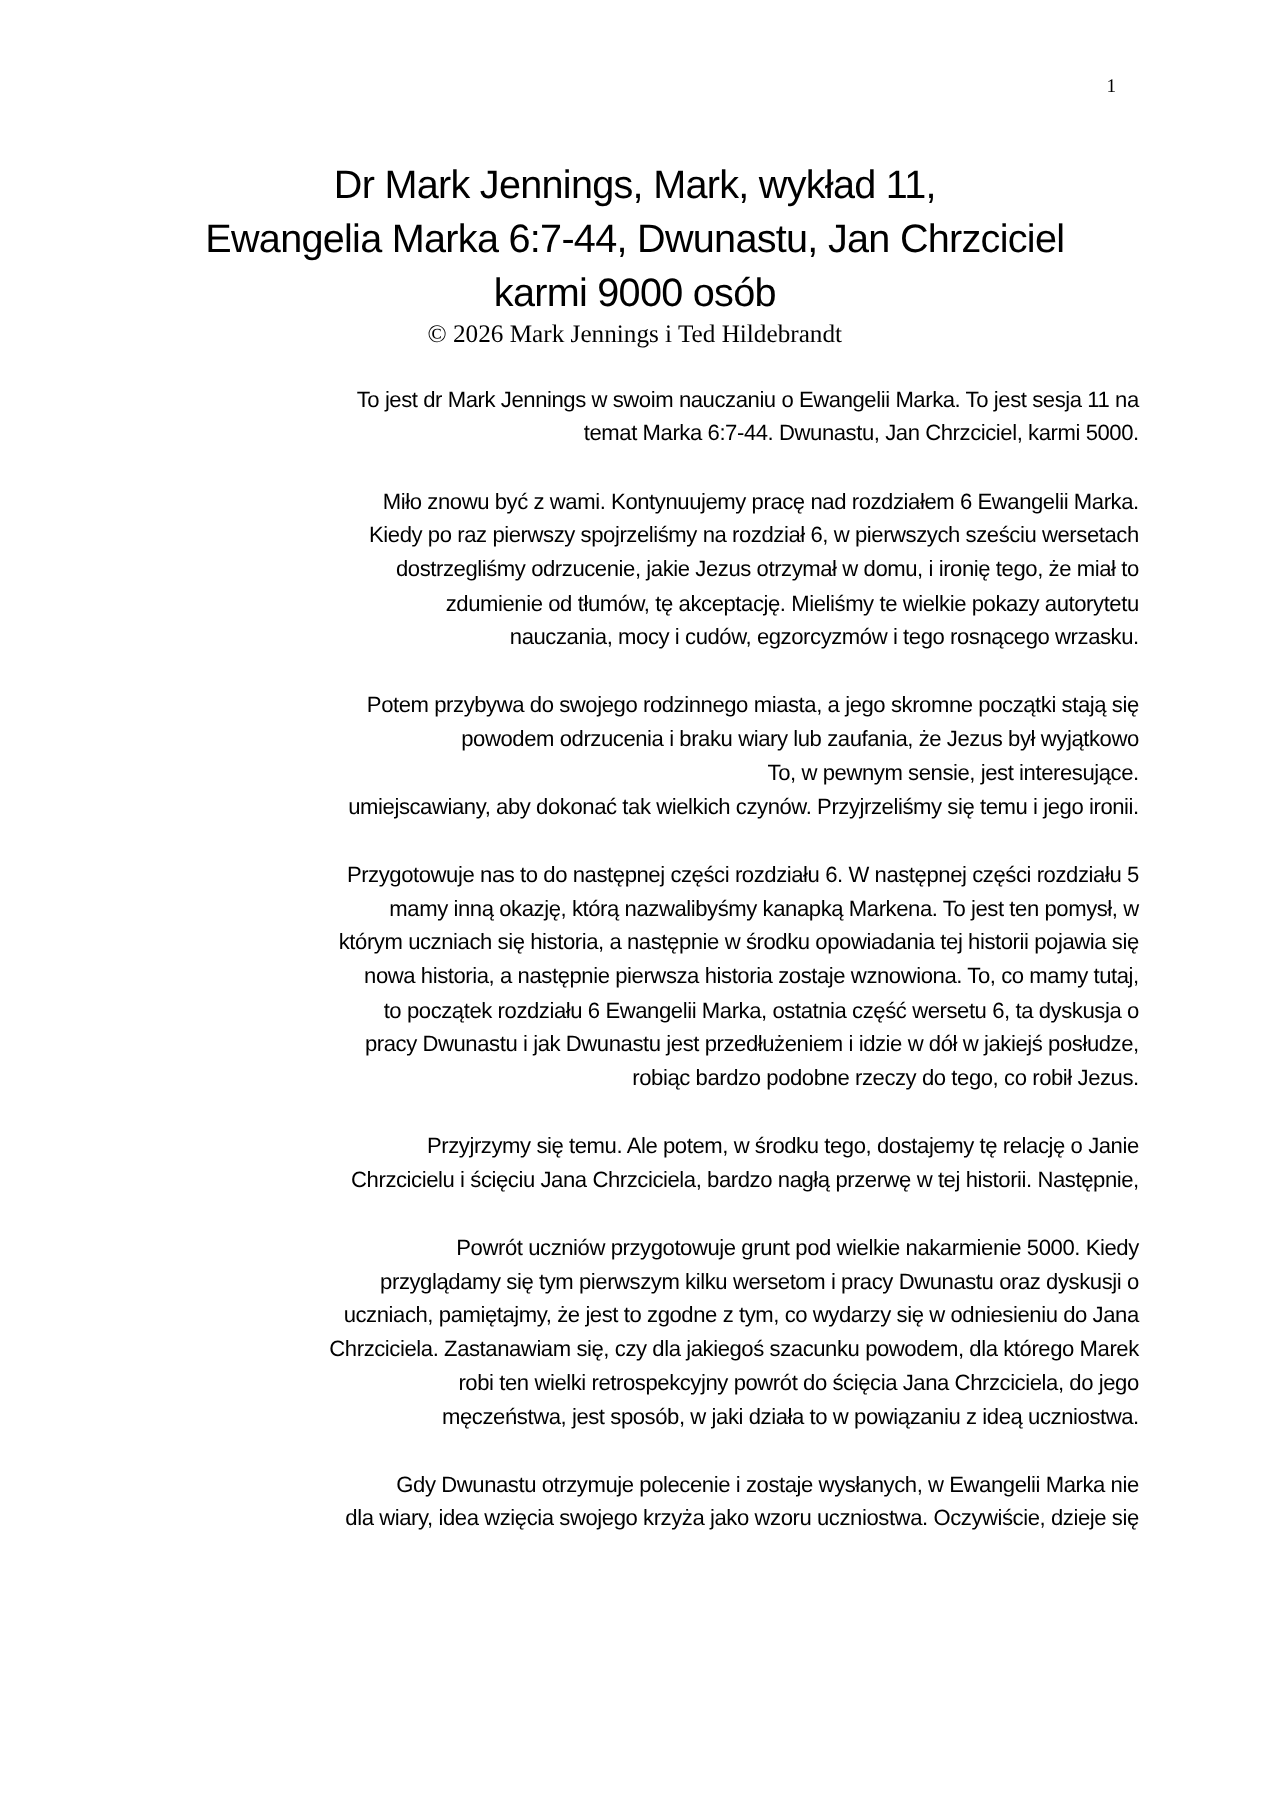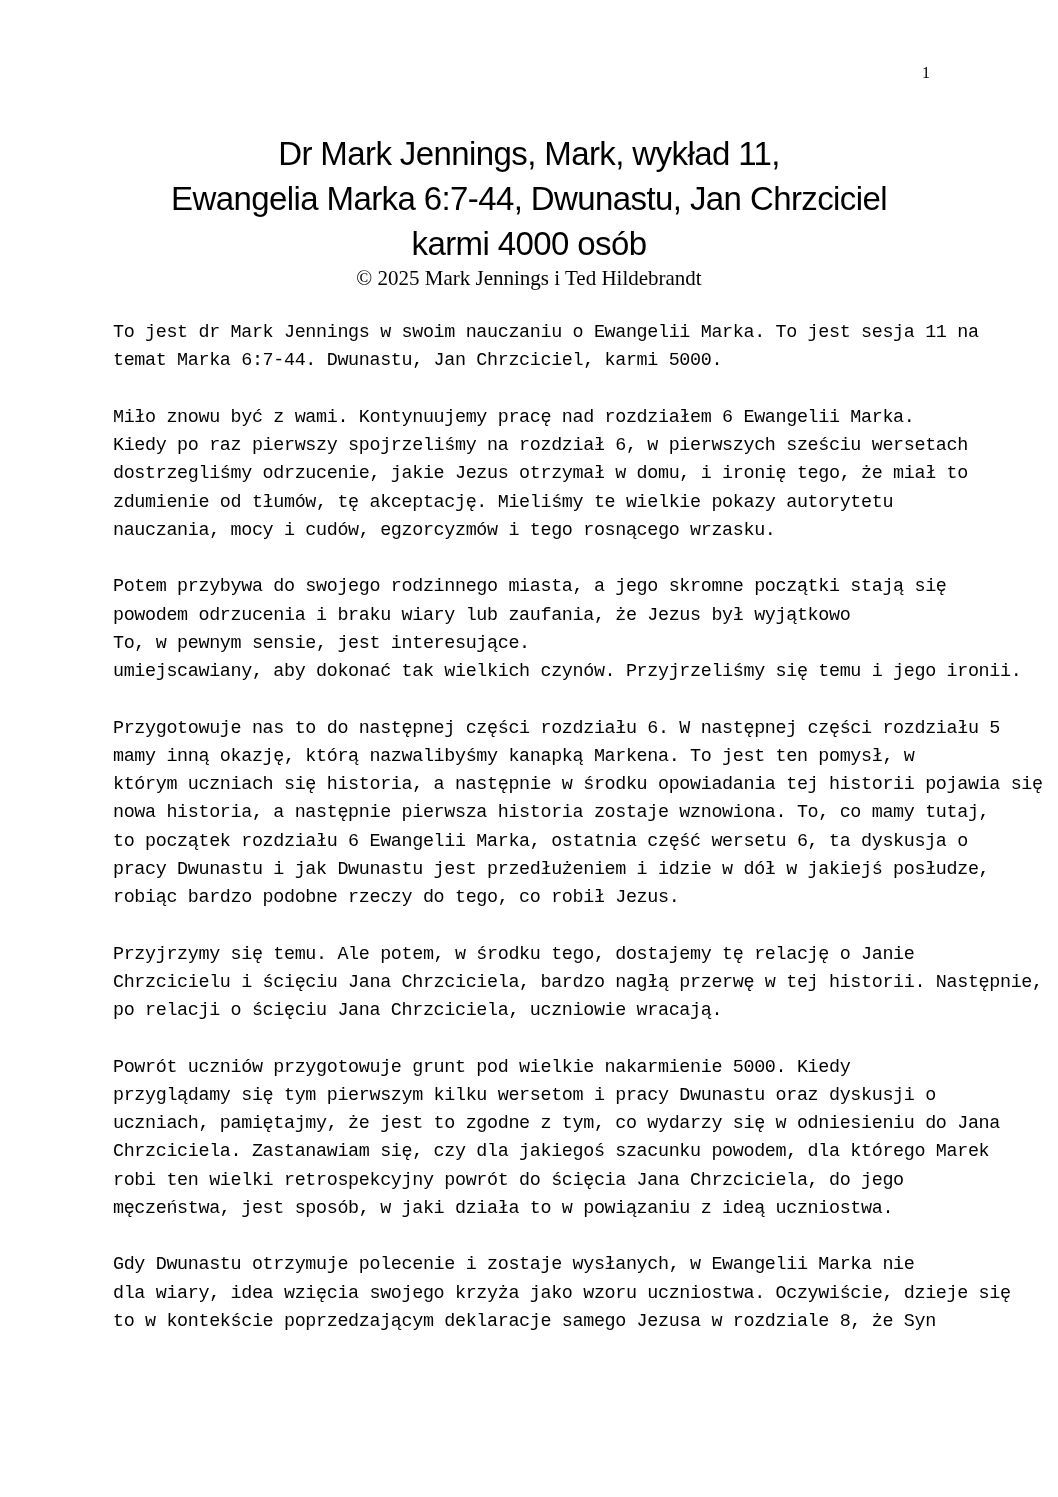--- a/index.html
+++ b/index.html
@@ -13,39 +13,40 @@
     text-align: center;
     font-family: "Liberation Sans", sans-serif; font-weight: normal;
     font-size: 33px; line-height: 45px; letter-spacing: -0.6px;
   }
   .title div { white-space: nowrap; }
   .copyright {
     position: absolute; top: 266px; left: 0; width: 1058px; text-align: center;
     font-family: "Liberation Serif", serif; font-size: 21px;
   }
   .body-text {
-    position: absolute; top: 319px; left: 113px; width: 820px;
-    font-family: Liberation Mono, monospace; font-size: 18.4px; line-height: 28.2px;
+    position: absolute; top: 319px; left: 129px; width: 820px;
+    font-family: Liberation Sans, sans-serif; font-size: 18.4px; line-height: 28.2px;
     letter-spacing: -0.35px;
+    text-align: right;
   }
   .body-text p { margin: 0 0 28.5px 0; }
   .line { display: block; white-space: nowrap; }
 </style>
 </head>
 <body>
 
 <div class="page-number">1</div>
 
 <div class="title">
   <div>Dr Mark Jennings, Mark, wykład 11,</div>
   <div>Ewangelia Marka 6:7-44, Dwunastu, Jan Chrzciciel</div>
-  <div>karmi 4000 osób</div>
+  <div>karmi 9000 osób</div>
 </div>
 
-<div class="copyright">© 2025 Mark Jennings i Ted Hildebrandt</div>
+<div class="copyright">© 2026 Mark Jennings i Ted Hildebrandt</div>
 
 <div class="body-text">
   <p>
     <span class="line">To jest dr Mark Jennings w swoim nauczaniu o Ewangelii Marka. To jest sesja 11 na</span>
     <span class="line">temat Marka 6:7-44. Dwunastu, Jan Chrzciciel, karmi 5000.</span>
   </p>
   <p>
     <span class="line">Miło znowu być z wami. Kontynuujemy pracę nad rozdziałem 6 Ewangelii Marka.</span>
     <span class="line">Kiedy po raz pierwszy spojrzeliśmy na rozdział 6, w pierwszych sześciu wersetach</span>
     <span class="line">dostrzegliśmy odrzucenie, jakie Jezus otrzymał w domu, i ironię tego, że miał to</span>
@@ -63,28 +64,26 @@
     <span class="line">mamy inną okazję, którą nazwalibyśmy kanapką Markena. To jest ten pomysł, w</span>
     <span class="line">którym uczniach się historia, a następnie w środku opowiadania tej historii pojawia się</span>
     <span class="line">nowa historia, a następnie pierwsza historia zostaje wznowiona. To, co mamy tutaj,</span>
     <span class="line">to początek rozdziału 6 Ewangelii Marka, ostatnia część wersetu 6, ta dyskusja o</span>
     <span class="line">pracy Dwunastu i jak Dwunastu jest przedłużeniem i idzie w dół w jakiejś posłudze,</span>
     <span class="line">robiąc bardzo podobne rzeczy do tego, co robił Jezus.</span>
   </p>
   <p>
     <span class="line">Przyjrzymy się temu. Ale potem, w środku tego, dostajemy tę relację o Janie</span>
     <span class="line">Chrzcicielu i ścięciu Jana Chrzciciela, bardzo nagłą przerwę w tej historii. Następnie,</span>
-    <span class="line">po relacji o ścięciu Jana Chrzciciela, uczniowie wracają.</span>
   </p>
   <p>
     <span class="line">Powrót uczniów przygotowuje grunt pod wielkie nakarmienie 5000. Kiedy</span>
     <span class="line">przyglądamy się tym pierwszym kilku wersetom i pracy Dwunastu oraz dyskusji o</span>
     <span class="line">uczniach, pamiętajmy, że jest to zgodne z tym, co wydarzy się w odniesieniu do Jana</span>
     <span class="line">Chrzciciela. Zastanawiam się, czy dla jakiegoś szacunku powodem, dla którego Marek</span>
     <span class="line">robi ten wielki retrospekcyjny powrót do ścięcia Jana Chrzciciela, do jego</span>
     <span class="line">męczeństwa, jest sposób, w jaki działa to w powiązaniu z ideą uczniostwa.</span>
   </p>
   <p>
     <span class="line">Gdy Dwunastu otrzymuje polecenie i zostaje wysłanych, w Ewangelii Marka nie</span>
     <span class="line">dla wiary, idea wzięcia swojego krzyża jako wzoru uczniostwa. Oczywiście, dzieje się</span>
-    <span class="line">to w kontekście poprzedzającym deklaracje samego Jezusa w rozdziale 8, że Syn</span>
   </p>
 </div>
 
 </body></html>

